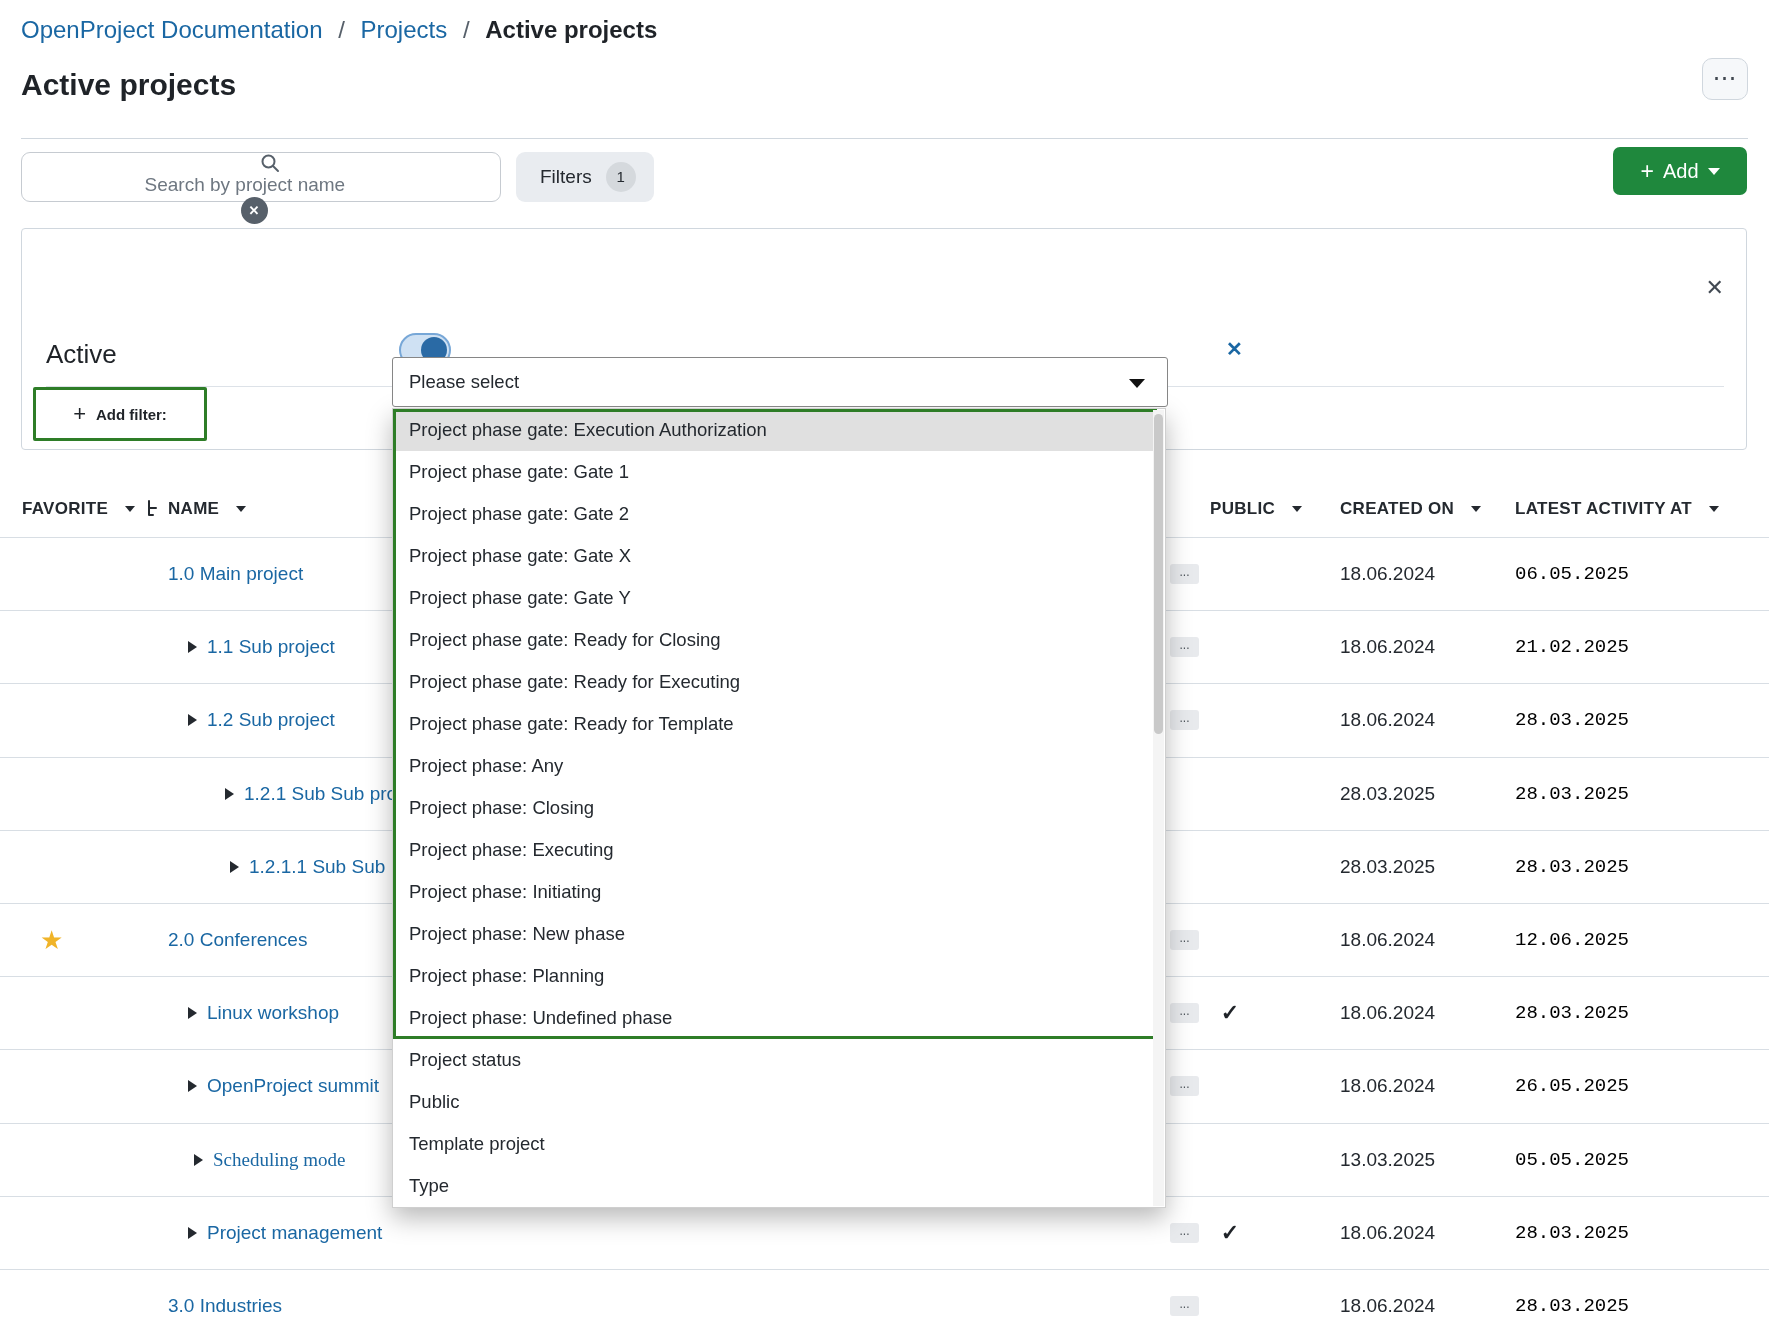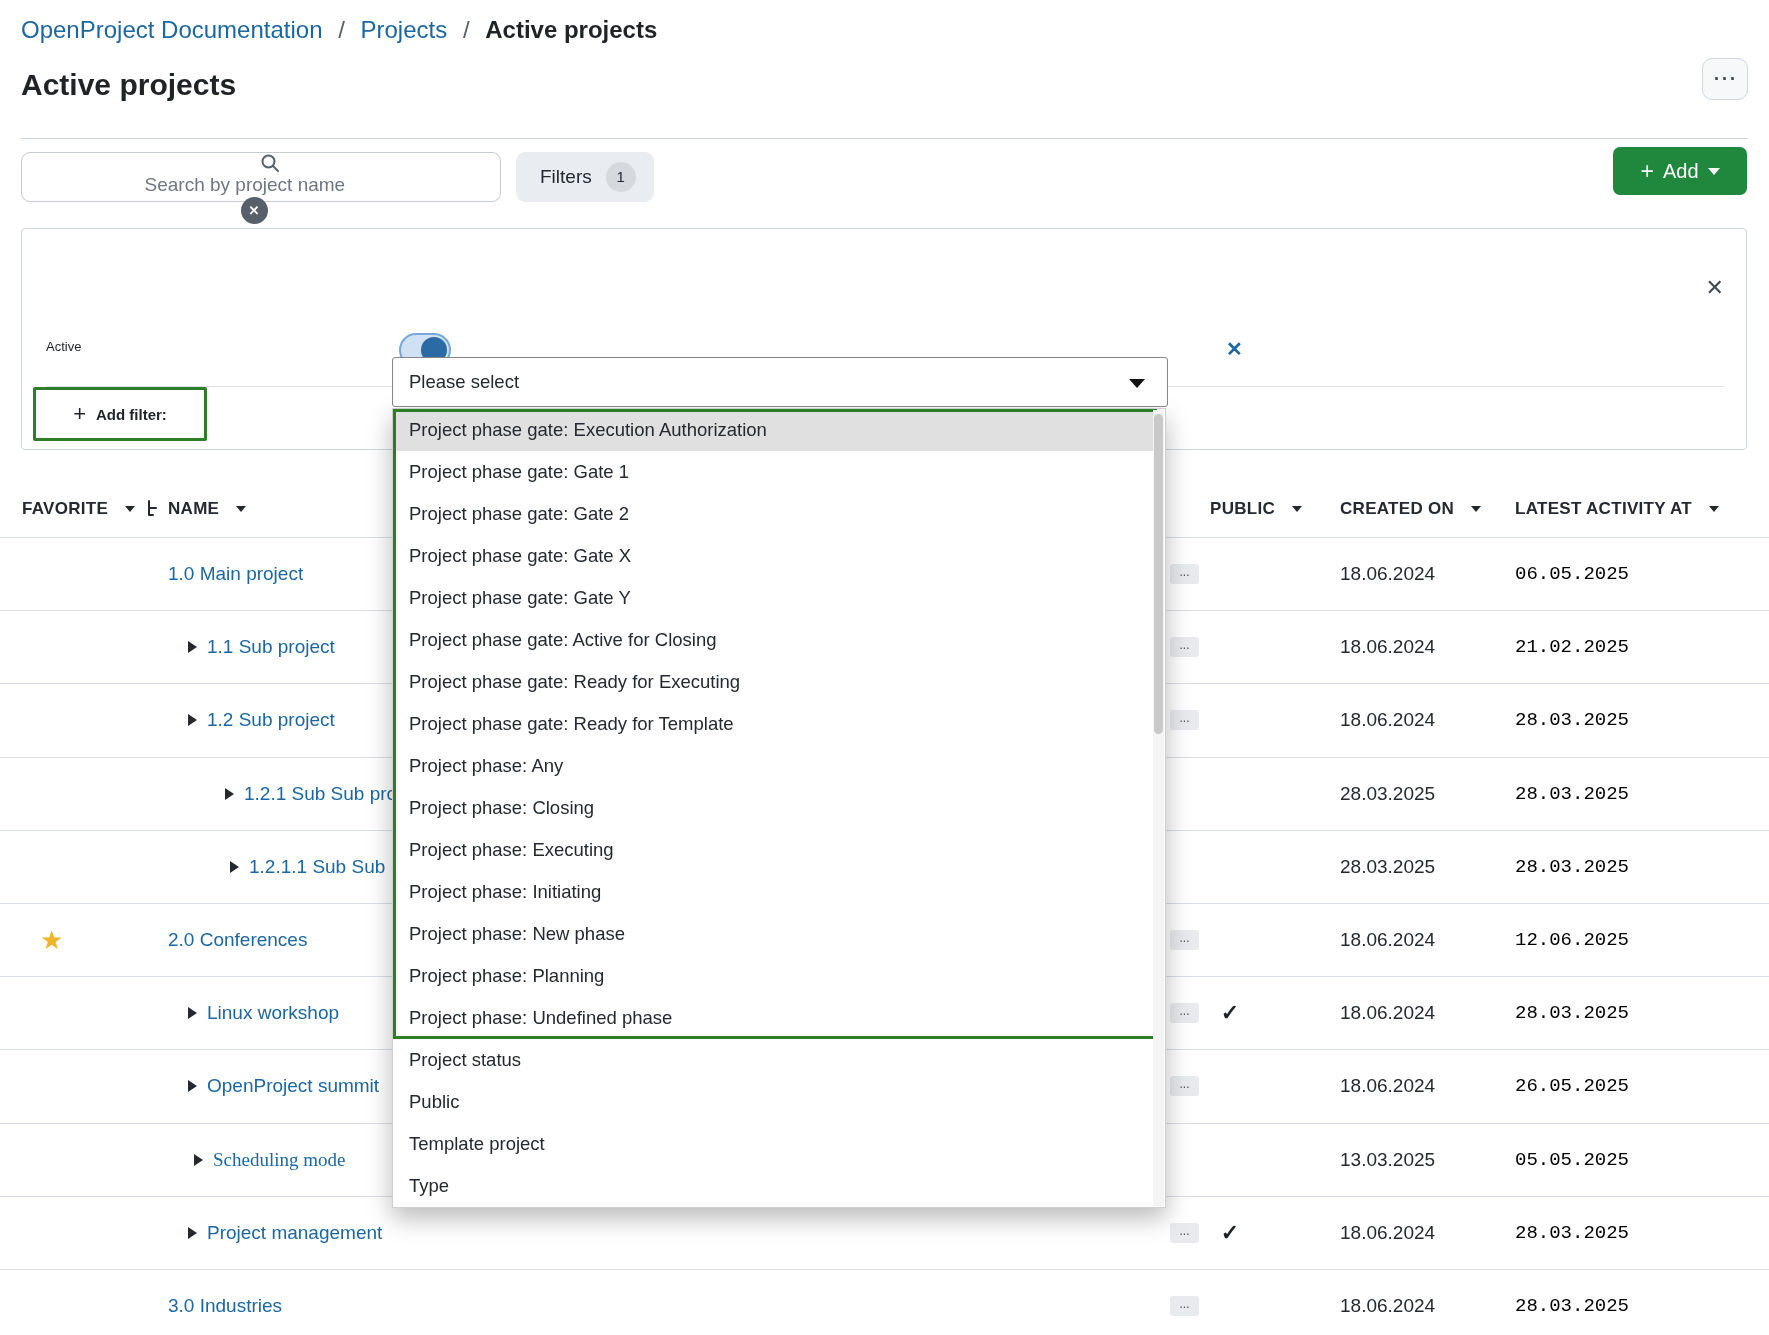--- a/index.html
+++ b/index.html
@@ -34,21 +34,21 @@
   .add-btn{position:absolute;left:1613px;top:147px;width:134px;height:48px;background:#1f883d;border:none;
     border-radius:7px;color:#fff;display:flex;align-items:center;justify-content:center;gap:9px;
     font-family:"Liberation Sans",sans-serif;font-size:20px;cursor:pointer;}
   .add-btn .plus{font-size:23px;font-weight:400;line-height:20px;}
   .caret-down{width:0;height:0;border-left:6px solid transparent;border-right:6px solid transparent;
     border-top:7px solid currentColor;display:inline-block;}
   
   .filter-panel{position:absolute;left:21px;top:228px;width:1726px;height:222px;border:1px solid #d0d7de;
     border-radius:4px;box-sizing:border-box;background:#fff;z-index:5;}
   .panel-close{position:absolute;right:22px;top:46px;font-size:22px;color:#424a53;cursor:pointer;font-weight:400;}
-  .active-label{position:absolute;left:24px;top:110px;font-size:13px;color:#1f2328;}
+  .active-label{position:absolute;left:24px;top:110px;font-size:26px;color:#1f2328;}
   .toggle{position:absolute;left:377px;top:104px;width:52px;height:34px;border-radius:17px;
     background:#cfe1f3;border:2px solid #77a7d7;box-sizing:border-box;cursor:pointer;}
   .toggle .knob{position:absolute;right:2px;top:2px;width:26px;height:26px;border-radius:50%;background:#2a6aa5;}
   .remove-filter-x{position:absolute;left:1204px;top:108px;font-size:20px;color:#1a67a3;font-weight:700;cursor:pointer;}
   .panel-divider{position:absolute;left:24px;top:157px;width:1678px;height:1px;background:#dde2e8;}
   .add-filter-box{position:absolute;left:11px;top:158px;width:174px;height:54px;border:3px solid #2e7d27;
     border-radius:2px;box-sizing:border-box;display:flex;align-items:center;justify-content:center;gap:10px;
     background:#fff;cursor:pointer;}
   .add-filter-box .plus{font-size:22px;color:#1f2328;font-weight:400;}
   .add-filter-box .lbl{font-size:15px;font-weight:700;color:#1f2328;}
@@ -148,21 +148,21 @@
     <span class="sel-caret"></span>
   </div>
 
   <div class="dropdown">
     <div class="dd-section" id="dd-phase">
         <div class="dd-item hl">Project phase gate: Execution Authorization</div>
         <div class="dd-item">Project phase gate: Gate 1</div>
         <div class="dd-item">Project phase gate: Gate 2</div>
         <div class="dd-item">Project phase gate: Gate X</div>
         <div class="dd-item">Project phase gate: Gate Y</div>
-        <div class="dd-item">Project phase gate: Active for Closing</div>
+        <div class="dd-item">Project phase gate: Ready for Closing</div>
         <div class="dd-item">Project phase gate: Ready for Executing</div>
         <div class="dd-item">Project phase gate: Ready for Template</div>
         <div class="dd-item">Project phase: Any</div>
         <div class="dd-item">Project phase: Closing</div>
         <div class="dd-item">Project phase: Executing</div>
         <div class="dd-item">Project phase: Initiating</div>
         <div class="dd-item">Project phase: New phase</div>
         <div class="dd-item">Project phase: Planning</div>
         <div class="dd-item">Project phase: Undefined phase</div>
       </div>

